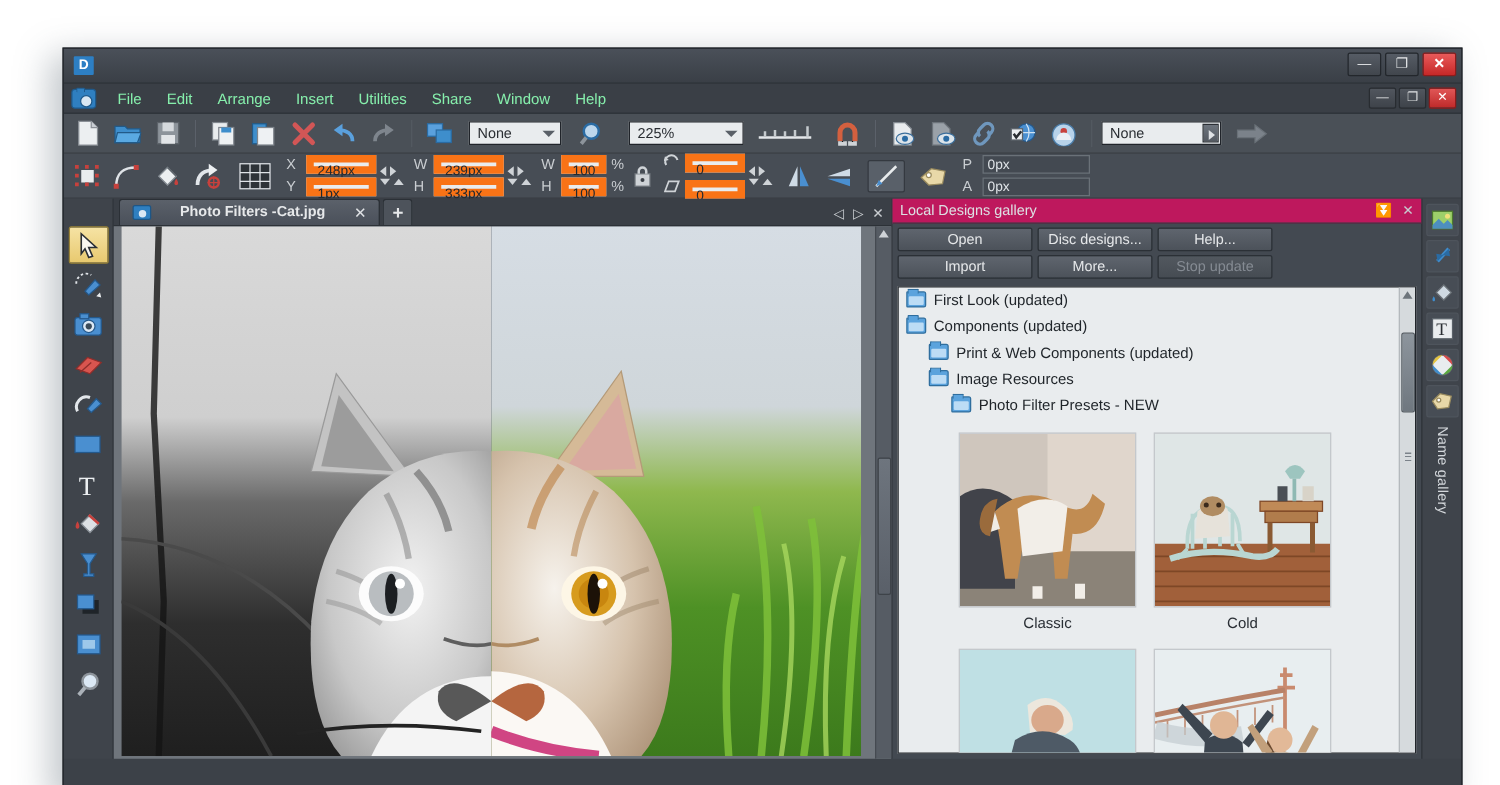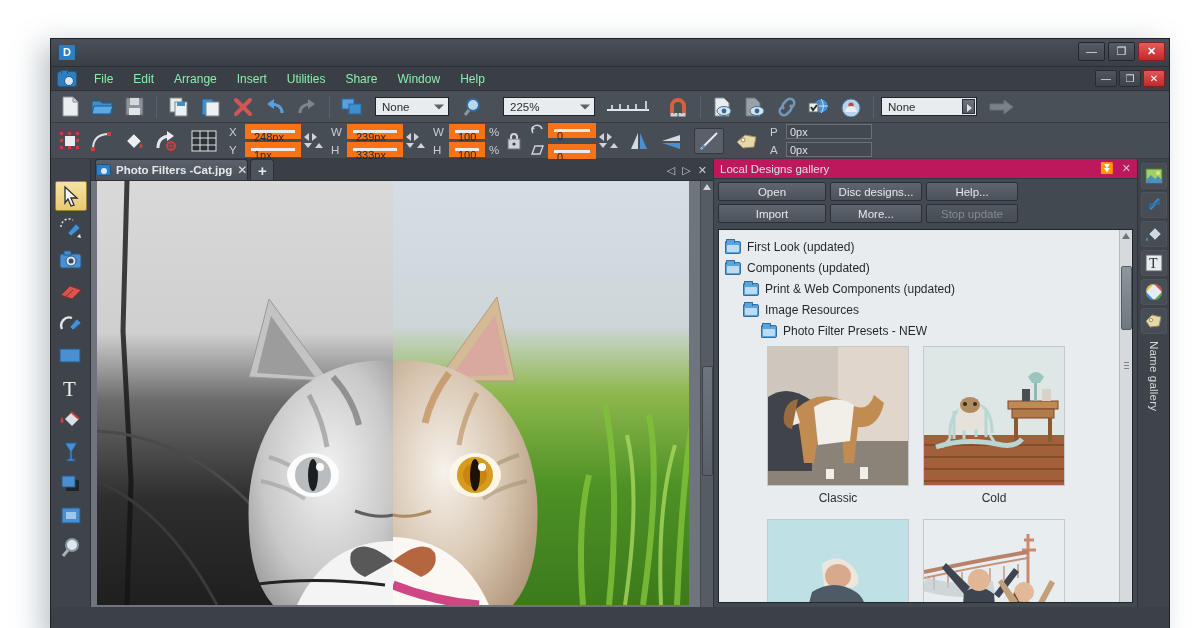--- a/index.html
+++ b/index.html
@@ -135,21 +135,21 @@
 
   
   #canvasarea { flex:1; display:flex; flex-direction:column; min-width:0; }
   #tabbar {
     height: 22px; background:#3a3f46; display:flex; align-items:flex-end;
     border-bottom:1px solid #2c3137; padding-left:4px; position:relative;
   }
   .doctab {
     height: 21px; background: linear-gradient(#5b616a,#4a505a);
     border:1px solid #2b3036; border-bottom:none; border-radius:3px 3px 0 0;
-    display:flex; align-items:center; gap:5px; padding:0 0;
+    display:flex; align-items:center; gap:23px; padding:0 10px;
     color:#e6e8ea; font-size:11.5px; font-weight:bold;
   }
   .tab-cam {
     width:15px; height:12px; background:#2f7fc0; border:1px solid #1d5686; border-radius:2px;
     position:relative;
   }
   .tab-cam::before{content:'';position:absolute;left:4px;top:3px;width:6px;height:6px;border-radius:50%;background:#dbe8f4;}
   .tabclose { color:#dfe2e5; font-size:12px; font-weight:normal; }
   .newtab {
     width:24px; height:21px; background:#4d535b; border:1px solid #2b3036; border-bottom:none;
@@ -186,21 +186,21 @@
   #gal-header .ctrls { position:absolute; right:6px; display:flex; gap:8px; color:#c7cbd0; font-size:11px;}
   #gal-buttons { padding:3px 4px 0 4px; }
   .btnrow { display:flex; gap:4px; margin-bottom:3px; }
   .gbtn {
     height:19px; background: linear-gradient(#5f656e,#4c525a); border:1px solid #2b3036;
     color:#e6e8ea; font-size:11.5px; display:flex; align-items:center; justify-content:center;
     border-radius:2px;
   }
   .gbtn.disabled { color:#858b93; background:linear-gradient(#52585f,#464c53); }
   #gal-list { flex:1; margin:3px 4px 4px 4px; background:#e9ecee; border:1px solid #22262b; position:relative; overflow:hidden; }
-  .tree-row { display:flex; align-items:flex-end; gap:6px; height:21px; color:#1f2429; font-size:12px; }
+  .tree-row { display:flex; align-items:flex-start; gap:6px; height:21px; color:#1f2429; font-size:12px; }
   .folder {
     width:16px; height:13px; background:#5ba3dd; border:1px solid #2f6e9e; border-radius:1px 2px 2px 1px;
     position:relative; flex: 0 0 auto;
   }
   .folder::before{content:'';position:absolute;left:0;top:-3px;width:7px;height:3px;background:#5ba3dd;border:1px solid #2f6e9e;border-bottom:none;border-radius:1px 1px 0 0;}
   .folder.open::after{content:'';position:absolute;left:1px;top:3px;width:12px;height:7px;background:#bcdcf5;border-radius:1px;}
   .thumbs { display:flex; flex-wrap:wrap; gap:14px; padding:8px 0 0 48px; }
   .thumb-cell { width:142px; }
   .thumb-img { width:142px; height:140px; border:1px solid #c4c8cc; background:#ddd; overflow:hidden; position:relative;}
   .thumb-label { text-align:center; color:#2a2f35; font-size:12px; padding-top:5px; }

